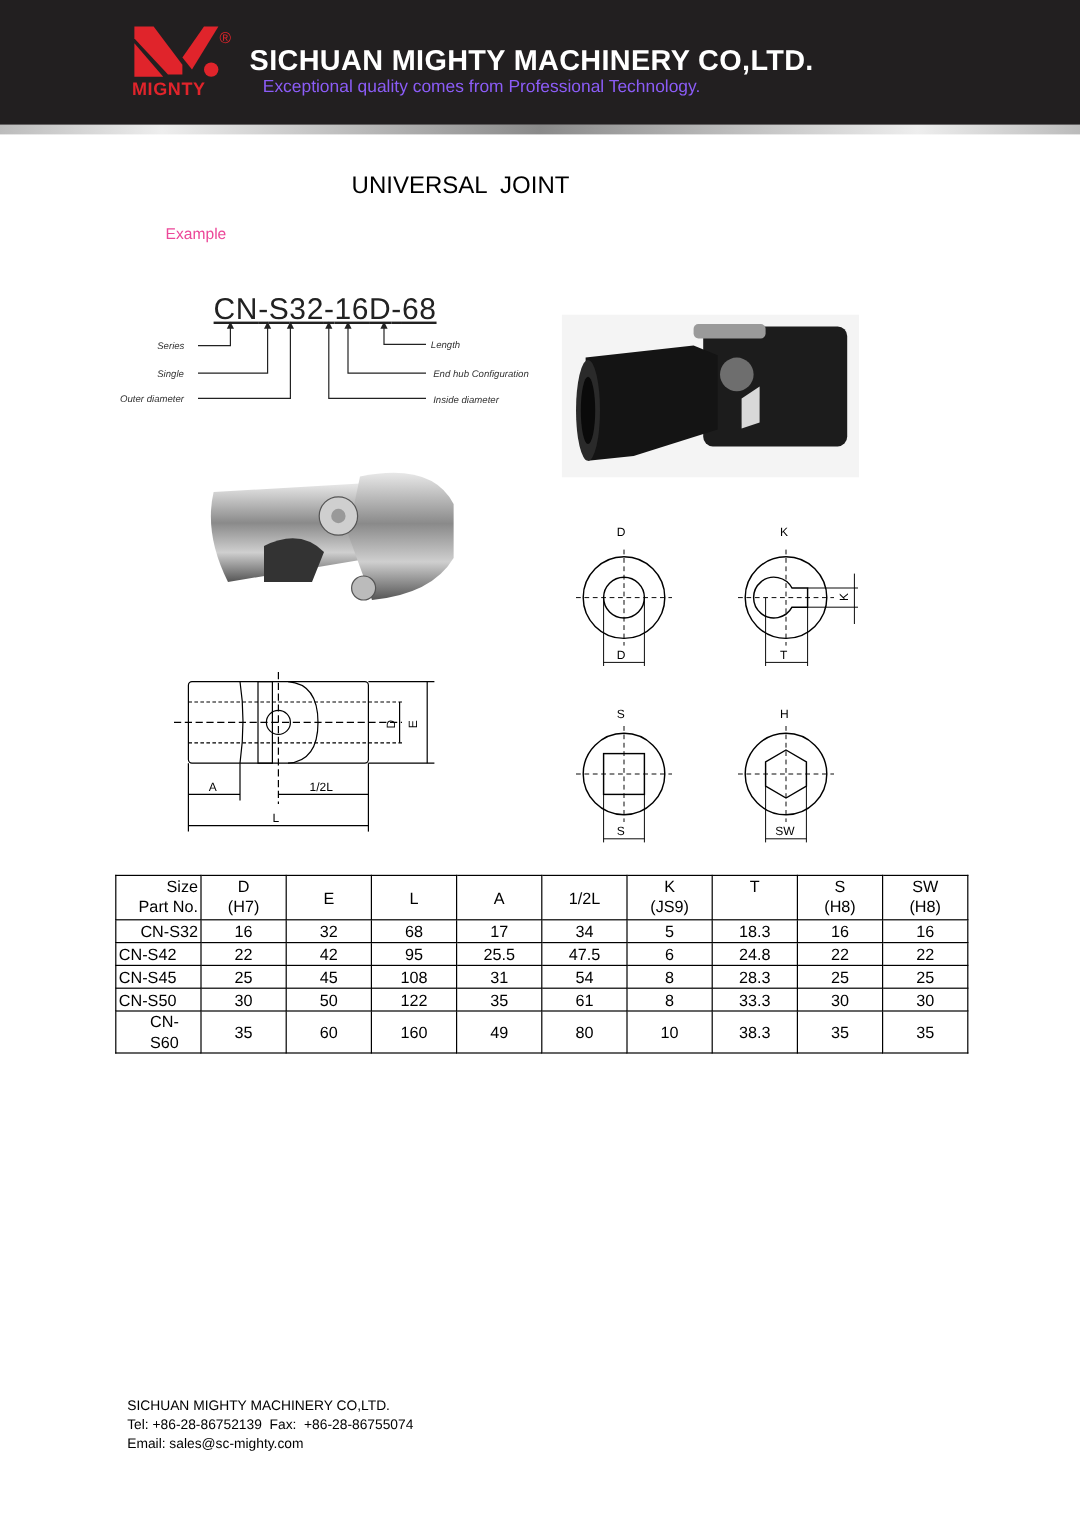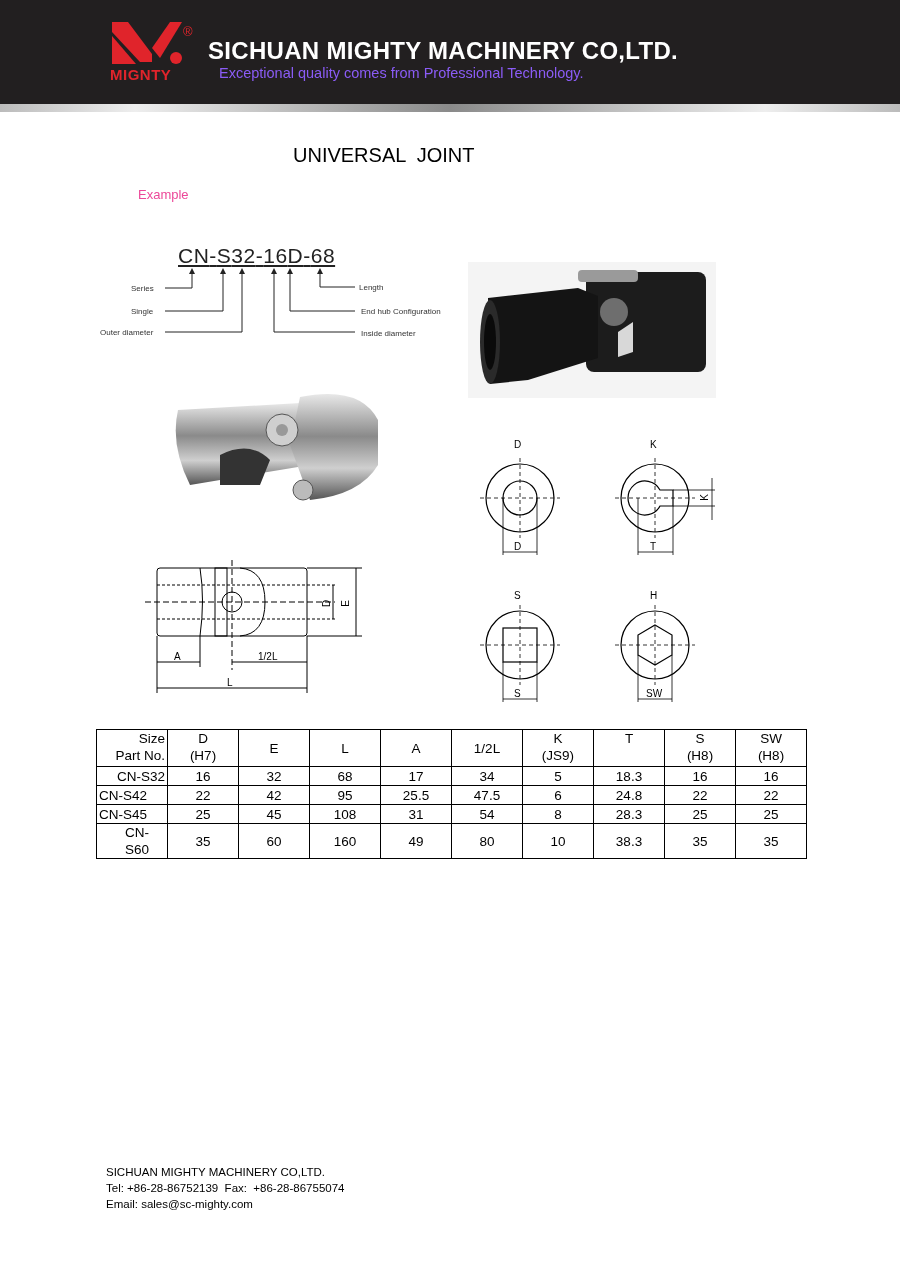--- a/index.html
+++ b/index.html
@@ -6,22 +6,22 @@
   body{width:900px;height:1262px;position:relative;overflow:hidden;font-family:"Liberation Sans",sans-serif;color:#000;}
   .abs{position:absolute;}
   #header{left:0;top:0;width:900px;height:104px;background:#221f20;}
   #header-bar{left:0;top:104px;width:900px;height:8px;background:linear-gradient(90deg,#bbb 0%,#eee 15%,#8a8a8a 50%,#eee 85%,#bbb 100%);}
   #logo-word{left:110px;top:66px;color:#e0242b;font-weight:bold;font-size:15px;letter-spacing:0.5px;}
   #logo-reg{left:183px;top:24px;color:#e0242b;font-size:13px;}
   #company-title{left:208px;top:37px;color:#fff;font-weight:bold;font-size:24px;letter-spacing:0.3px;}
   #company-slogan{left:219px;top:65px;color:#8b5cf6;font-size:14.5px;}
   #doc-title{left:293px;top:144px;font-size:20px;}
   #example-label{left:138px;top:187px;font-size:13px;color:#ec4899;}
-  #code{left:178px;top:244px;font-size:21px;color:#222;}
-  .code-lbl{font-size:8px;color:#333;}
+  #code{left:178px;top:244px;font-size:25px;color:#222;}
+  .code-lbl{font-size:8px;color:#333;font-style:italic;}
   table#spec{position:absolute;left:96px;top:729px;border-collapse:collapse;font-size:13.5px;}
   #spec td,#spec th{border:1px solid #000;padding:0 2px;font-weight:normal;text-align:center;height:18px;line-height:17px;}
   #spec th{height:36px;vertical-align:top;}
   #footer{left:106px;top:1164px;font-size:11.5px;line-height:16px;}
 </style>
 </head>
 <body>
 
 <div id="header" class="abs">
   <svg class="abs" style="left:110px;top:18px" width="76" height="48">
@@ -220,20 +220,32 @@
         <td>45</td>
         <td>108</td>
         <td>31</td>
         <td>54</td>
         <td>8</td>
         <td>28.3</td>
         <td>25</td>
         <td>25</td>
       </tr>
       <tr>
+        <td style="text-align: left;">CN-S50</td>
+        <td>30</td>
+        <td>50</td>
+        <td>122</td>
+        <td>35</td>
+        <td>61</td>
+        <td>8</td>
+        <td>33.3</td>
+        <td>30</td>
+        <td>30</td>
+      </tr>
+      <tr>
         <td style="text-align: left; padding-left: 28px;">CN-S60</td>
         <td>35</td>
         <td>60</td>
         <td>160</td>
         <td>49</td>
         <td>80</td>
         <td>10</td>
         <td>38.3</td>
         <td>35</td>
         <td>35</td>

